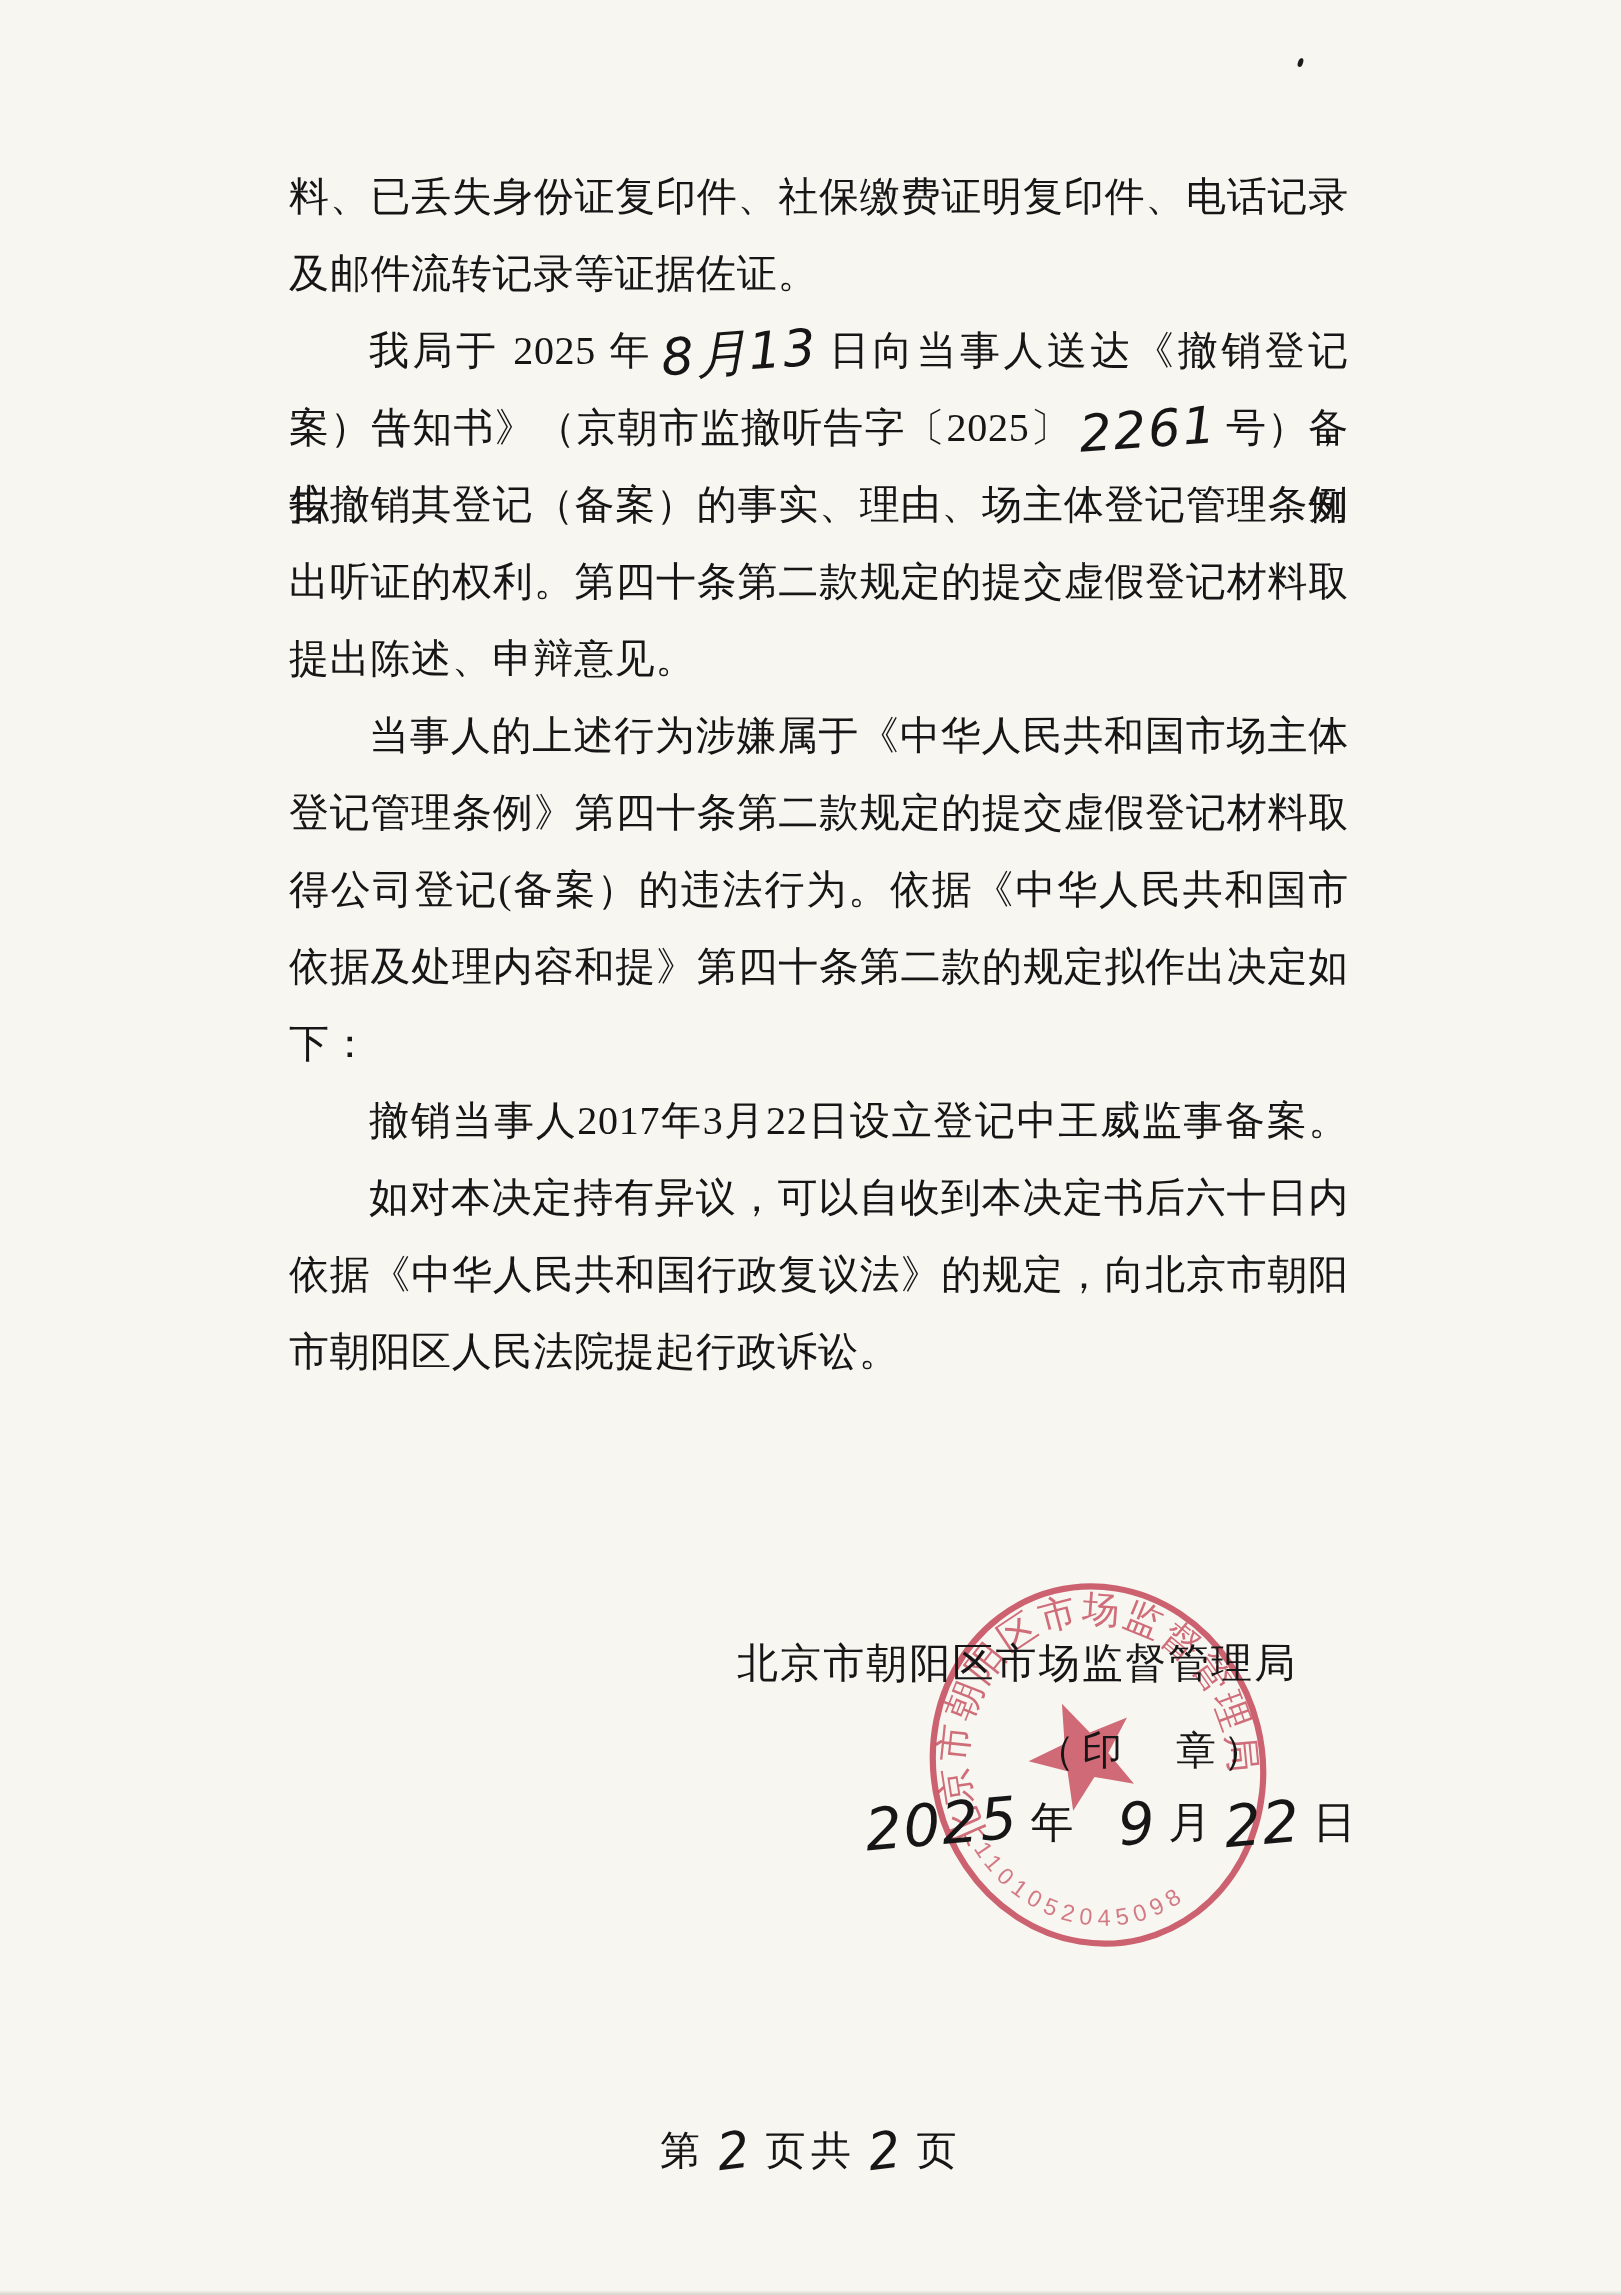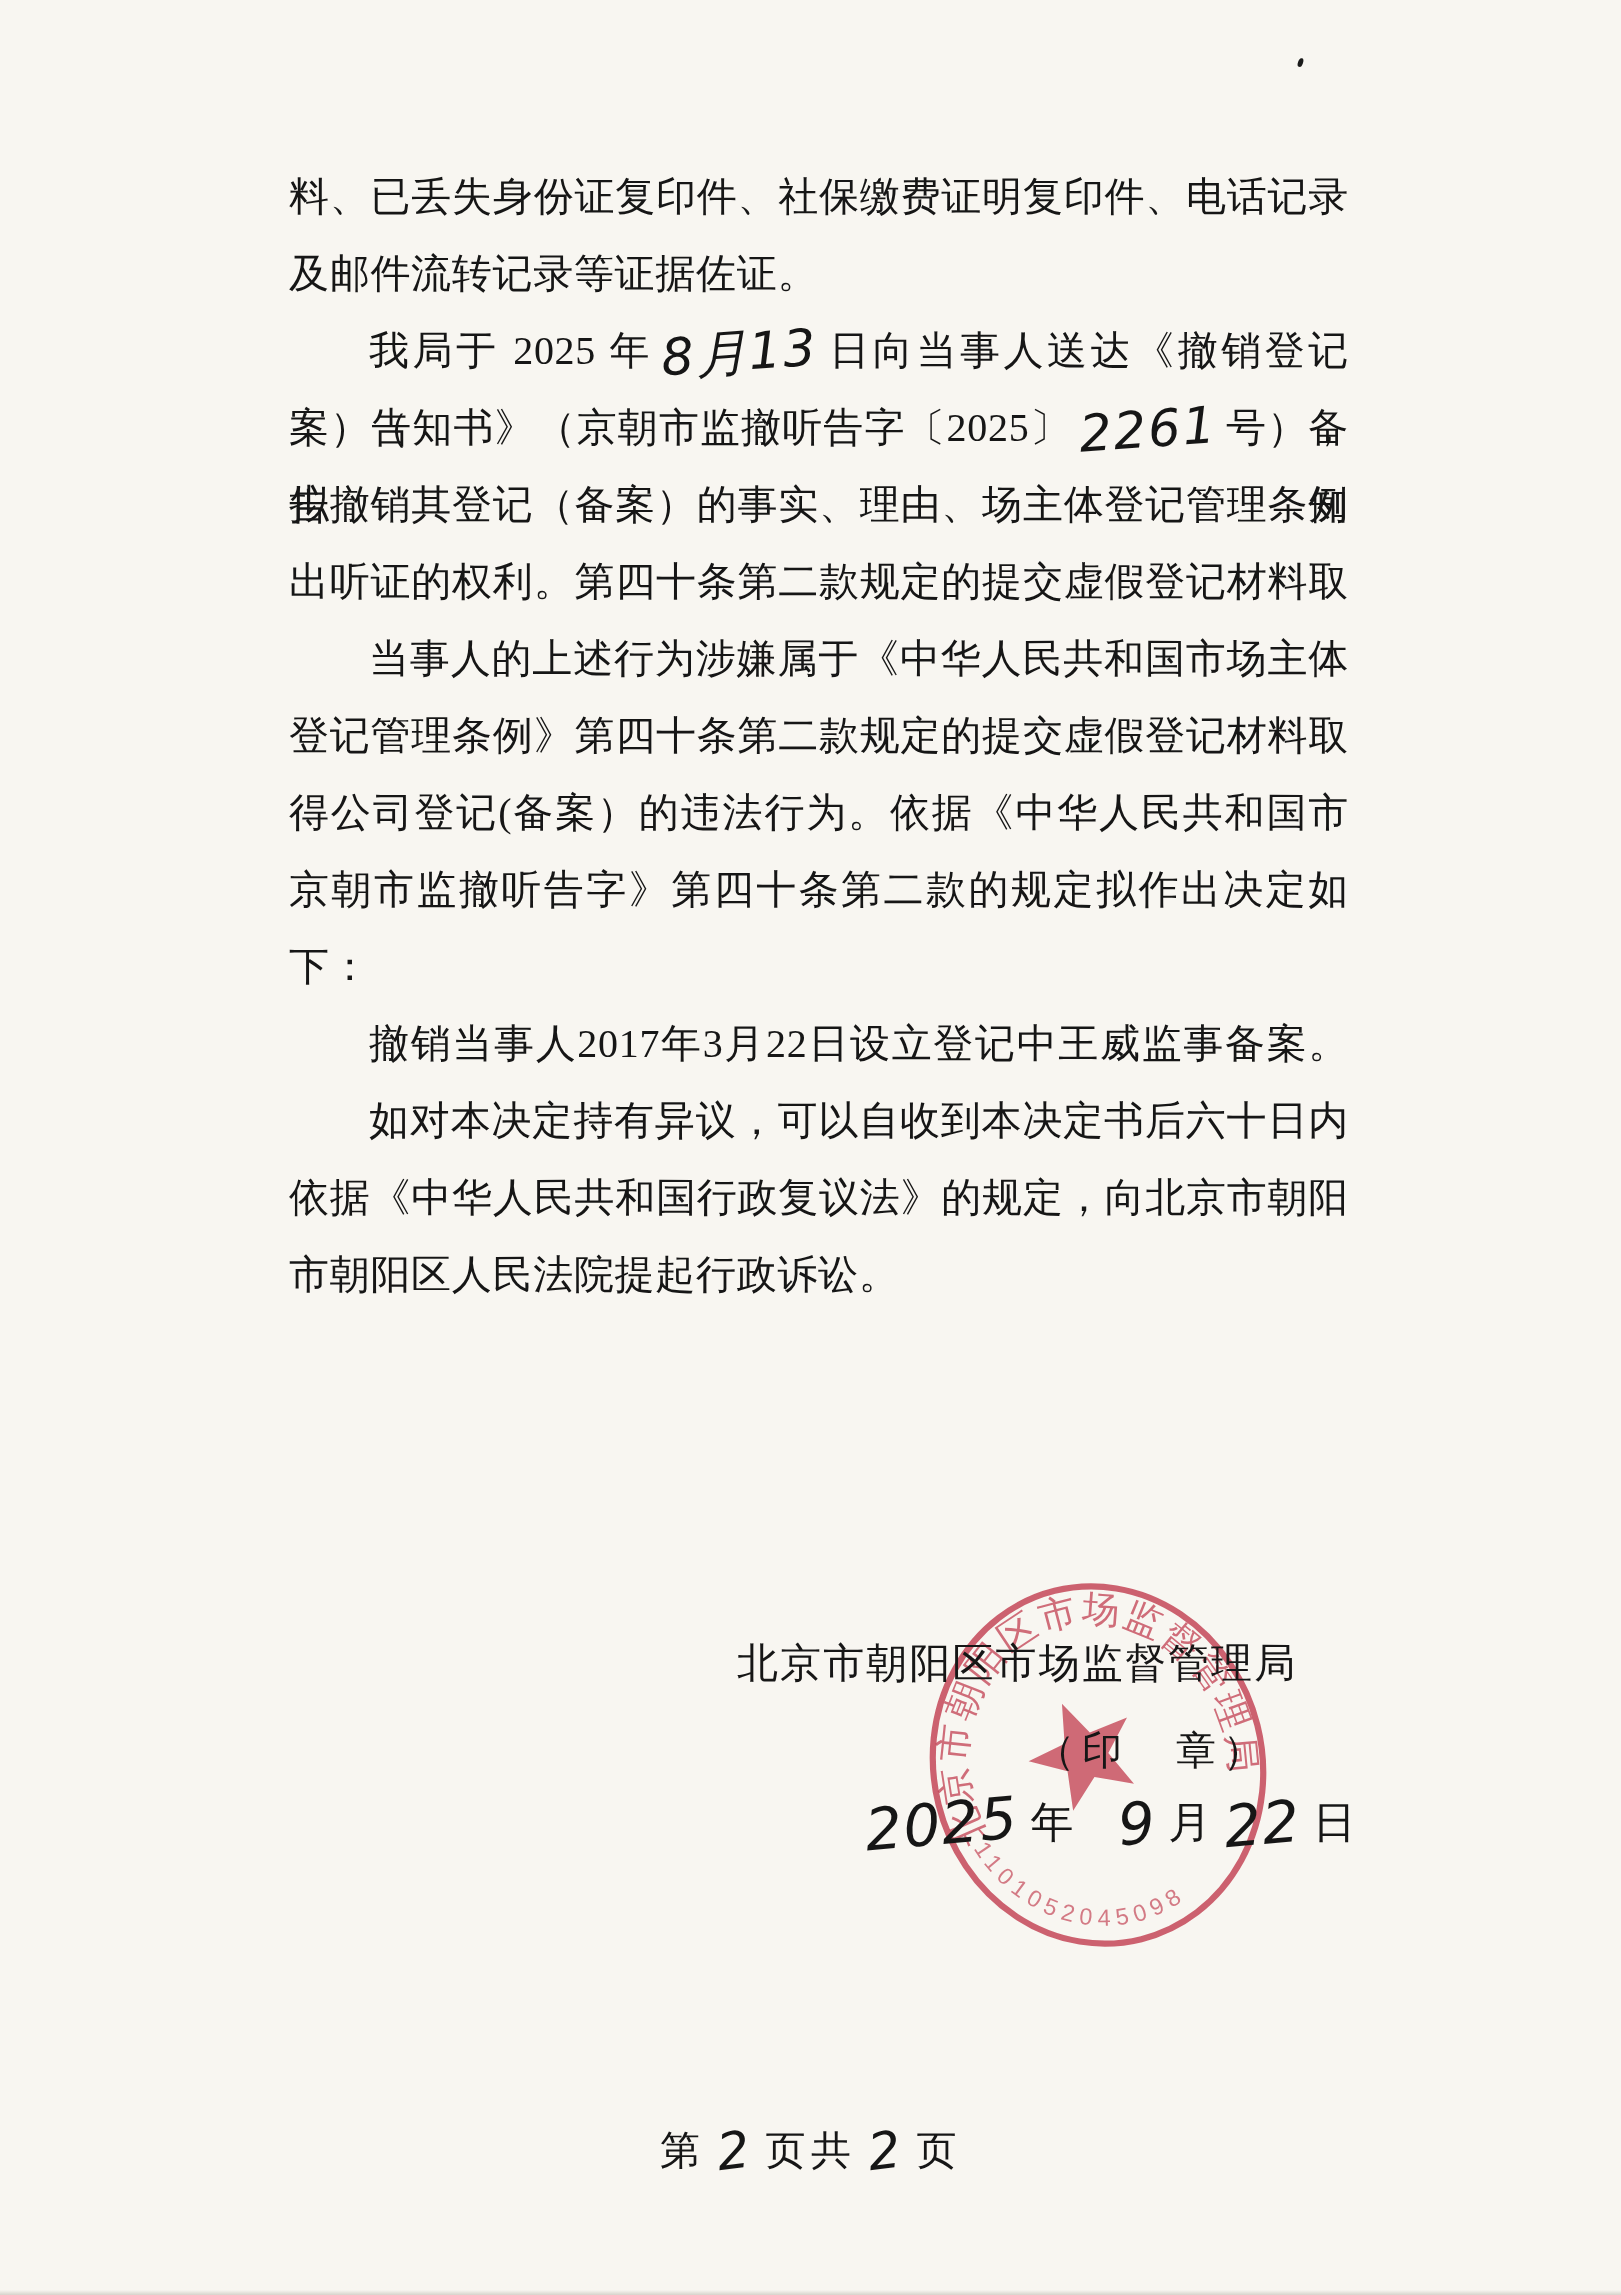--- a/index.html
+++ b/index.html
@@ -37,24 +37,25 @@
 
   <div class="speck"></div>
 
   <div class="doc">
     <p class="line full"><span>料、已丢失身份证复印件、社保缴费证明复印件、电话记录</span></p>
     <p class="line end"><span>及邮件流转记录等证据佐证。</span></p>
     <p class="line full indent"><span>我局于 2025 年</span><span class="hand hand-inline">8月13</span><span>日向当事人送达《撤销登记（备</span></p>
     <p class="line full"><span>案）告知书》（京朝市监撤听告字〔2025〕</span><span class="hand hand-inline">2261</span><span>号），告知</span></p>
     <p class="line full"><span>拟撤销其登记（备案）的事实、理由、场主体登记管理条例</span></p>
     <p class="line full"><span>出听证的权利。第四十条第二款规定的提交虚假登记材料取</span></p>
+    <p class="line end"><span>提出陈述、申辩意见。</span></p>
     <p class="line full indent"><span>当事人的上述行为涉嫌属于《中华人民共和国市场主体</span></p>
     <p class="line full"><span>登记管理条例》第四十条第二款规定的提交虚假登记材料取</span></p>
     <p class="line full"><span>得公司登记(备案）的违法行为。依据《中华人民共和国市</span></p>
-    <p class="line full"><span>京朝市监撤听告字》第四十条第二款的规定拟作出决定如</span></p>
+    <p class="line full"><span>依据及处理内容和提》第四十条第二款的规定拟作出决定如</span></p>
     <p class="line end"><span>下：</span></p>
     <p class="line full indent"><span>撤销当事人2017年3月22日设立登记中王威监事备案。</span></p>
     <p class="line full indent"><span>如对本决定持有异议，可以自收到本决定书后六十日内</span></p>
     <p class="line full"><span>依据《中华人民共和国行政复议法》的规定，向北京市朝阳</span></p>
     <p class="line end"><span>市朝阳区人民法院提起行政诉讼。</span></p>
   </div>
 
   <svg class="seal" viewBox="0 0 620 640" xmlns="http://www.w3.org/2000/svg">
     <defs>
       <path id="sealArcTop" d="M131.5,391 A190,208 0 1 1 488.5,391" fill="none"></path>

